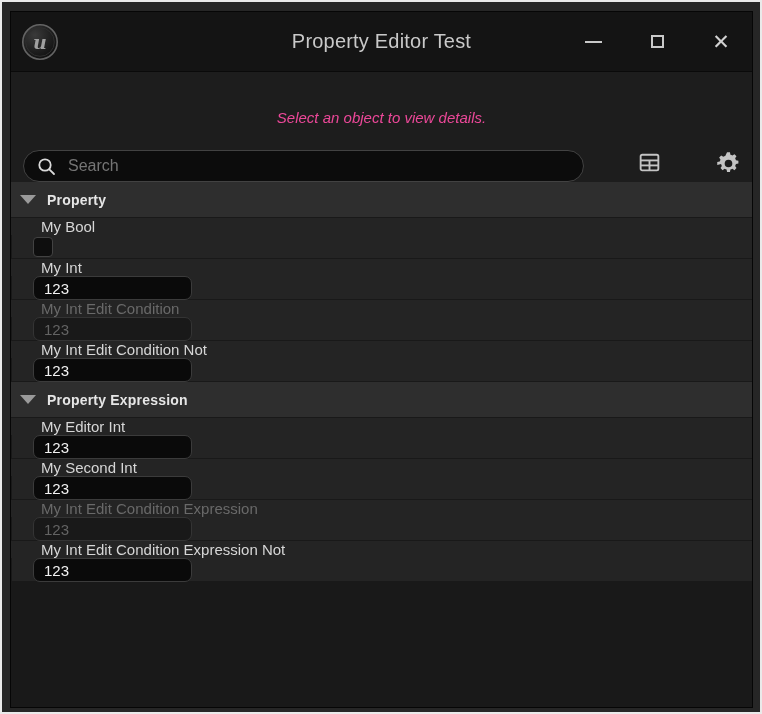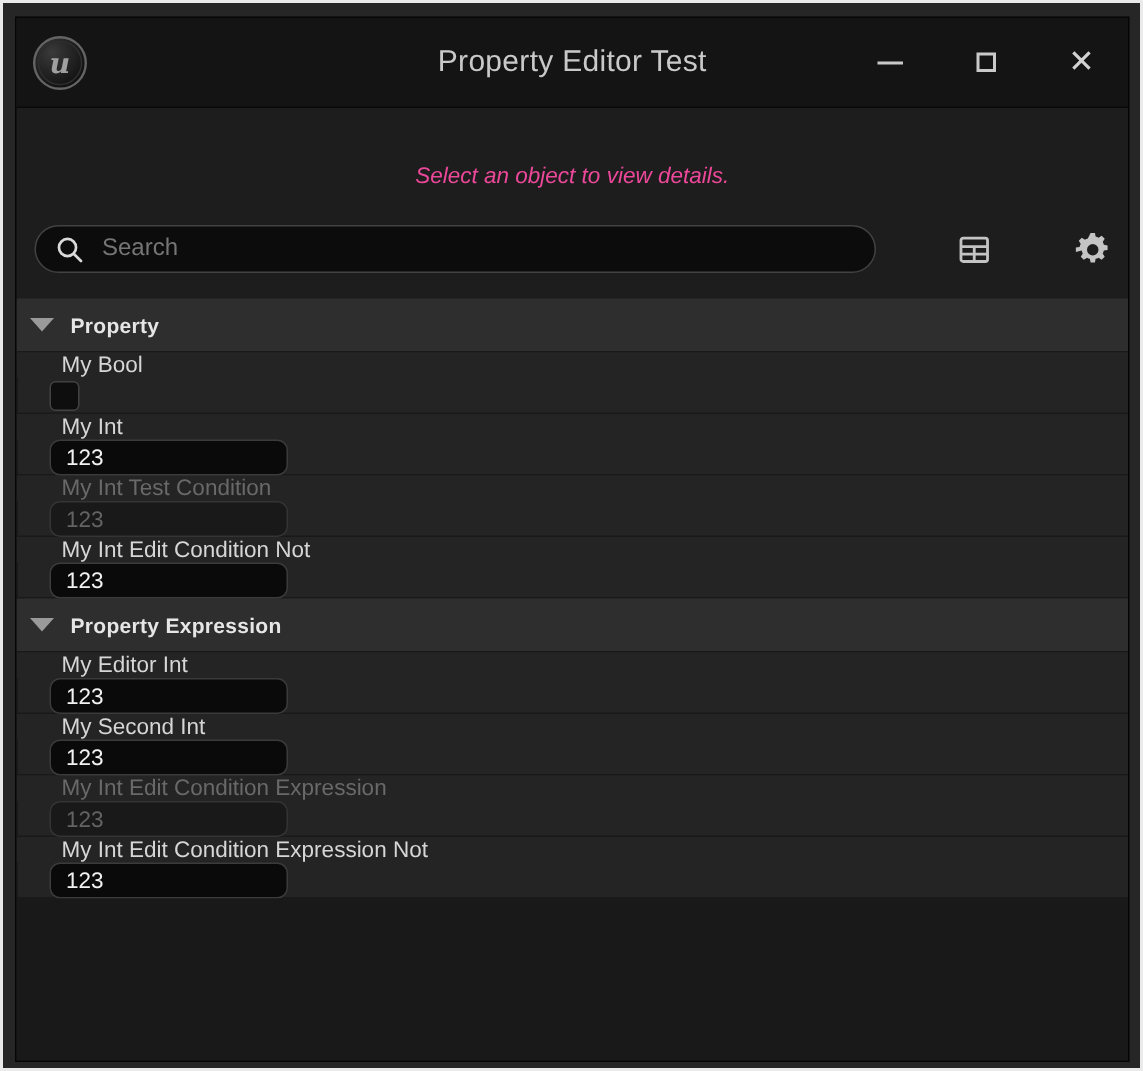--- a/index.html
+++ b/index.html
@@ -32,33 +32,33 @@
   }
   .minbar{width:17px;height:2px;background:#c9c9c9;}
   .maxbox{width:13px;height:13px;border:2px solid #c9c9c9;}
   .close-glyph{font-size:21px;line-height:1;color:#d2d2d2;}
   
   .content{flex:1;display:flex;flex-direction:column;overflow:hidden;}
   .empty-message{
     margin-top:37px;text-align:center;font-style:italic;
     color:#ec4899;font-size:15px;flex-shrink:0;
   }
-  .search-row{display:flex;align-items:center;margin:24px 10px 0 12px;flex-shrink:0;gap:40px;}
+  .search-row{display:flex;align-items:flex-start;margin:24px 10px 0 12px;flex-shrink:0;gap:40px;}
   .search-box{
     flex:1;height:32px;background:#0c0c0c;border:1px solid #424242;border-radius:16px;
     display:flex;align-items:center;padding:0 13px;
   }
   .search-box input{
     flex:1;background:transparent;border:none;outline:none;
     color:#e0e0e0;font-size:16px;margin-left:10px;font-family:inherit;
   }
   .search-box input::placeholder{color:#757575;opacity:1;}
   .icon-btn{margin-left:13px;display:flex;align-items:center;justify-content:center;cursor:pointer;flex-shrink:0;}
   
-  .prop-grid{margin-top:17px;flex-shrink:0;}
+  .prop-grid{flex-shrink:0;}
   .section-header{
     height:36px;background:#2e2e2e;border-bottom:1px solid #191919;
     display:flex;align-items:center;padding-left:9px;cursor:pointer;
   }
   .tri{
     width:0;height:0;border-left:8px solid transparent;border-right:8px solid transparent;
     border-top:9px solid #9a9a9a;margin-right:11px;flex-shrink:0;
   }
   .section-label{font-weight:bold;font-size:14px;color:#e6e6e6;letter-spacing:.2px;}
   .row{height:41px;background:#242424;border-bottom:1px solid #191919;display:flex;flex-direction:column;}
@@ -160,21 +160,21 @@
               <span>My Int</span>
             </div>
           <div class="cell value">
             <input class="text-input" value="123" style="">
           </div>
           <div class="cell extra"></div>
         </div>
 
         <div class="row disabled">
           <div class="cell name">
-              <span>My Int Test Condition</span>
+              <span>My Int Edit Condition</span>
             </div>
           <div class="cell value">
             <input class="text-input" disabled="" value="123" style="">
           </div>
           <div class="cell extra"></div>
         </div>
 
         <div class="row">
           <div class="cell name">
               <span>My Int Edit Condition Not</span>

